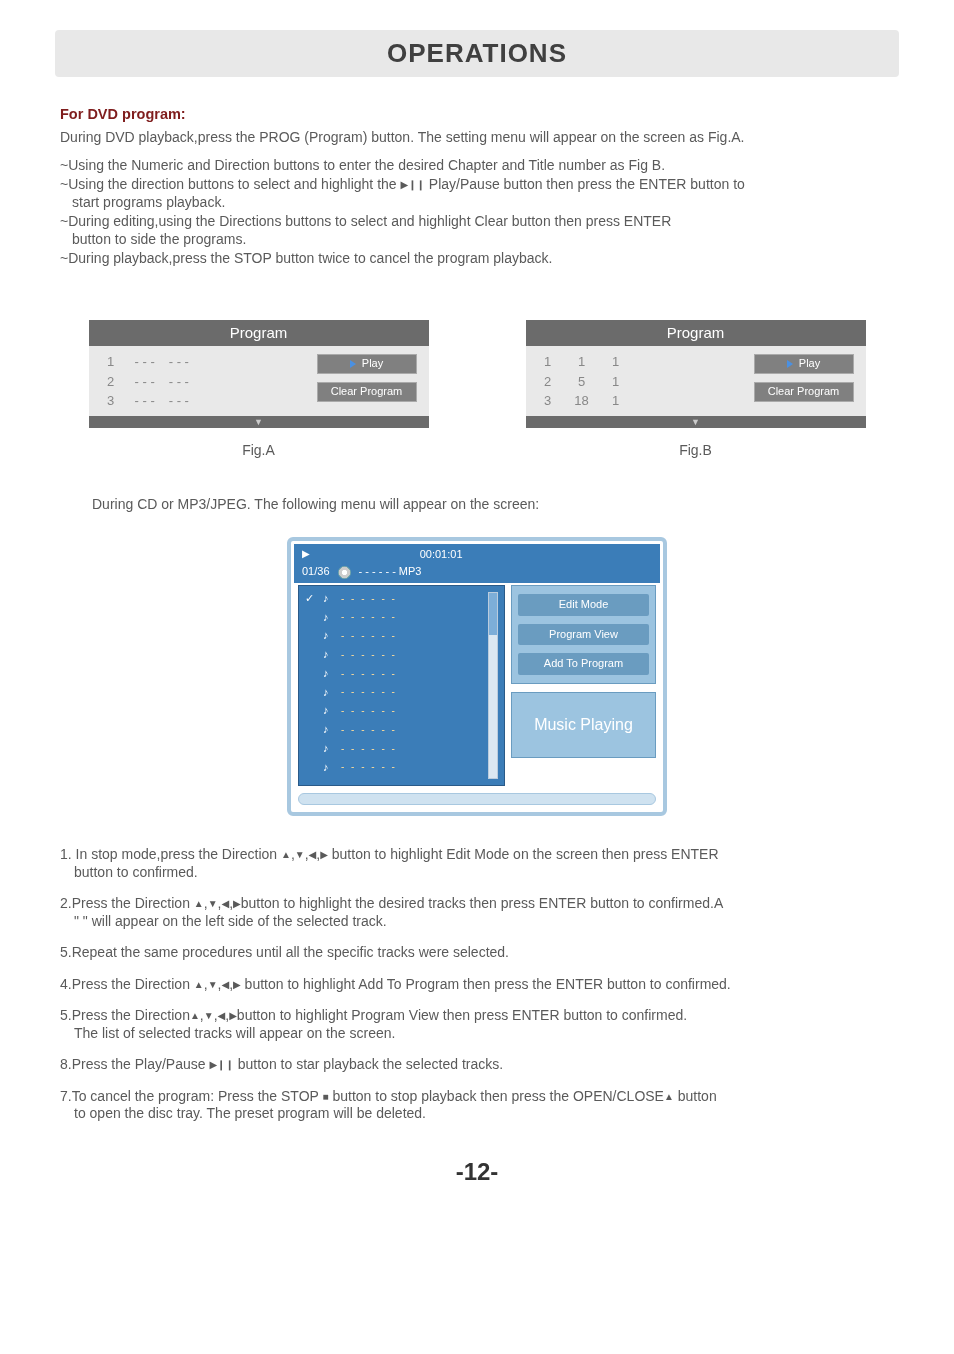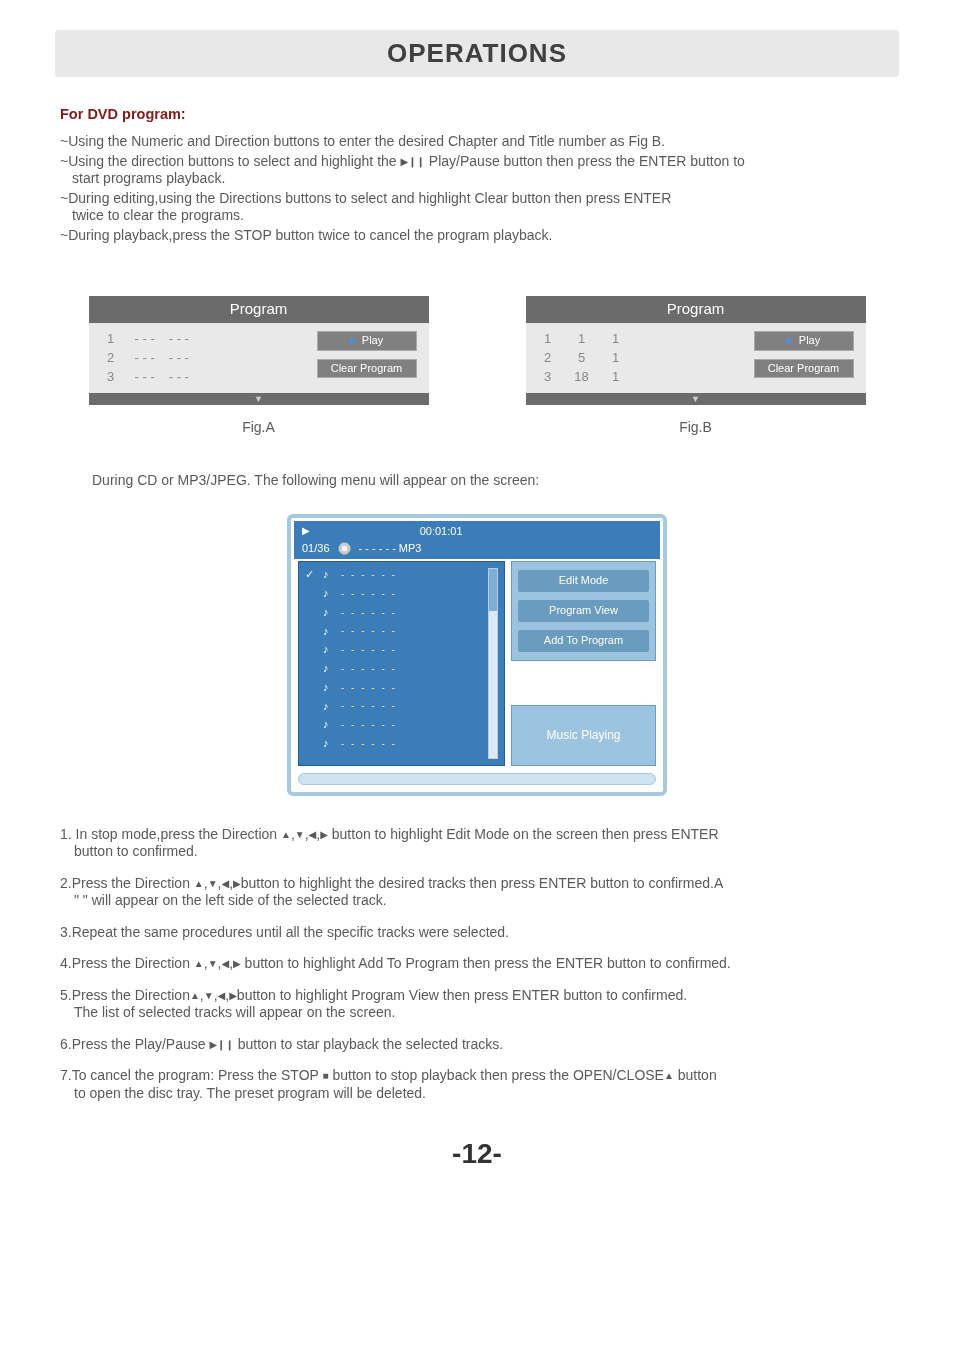--- a/index.html
+++ b/index.html
@@ -149,63 +149,63 @@
     color: #fff;
     font-size: 11px;
     text-align: center;
     padding: 4px 0;
     border-radius: 2px;
   }
   .mp3-right-box.playbox {
     padding: 22px 6px;
     text-align: center;
     color: #fff;
-    font-size: 12px;
-    margin-top: 36px;
+    font-size: 16px;
   }
   .mp3-bottom-bar {
     background: #cfe2f0;
     height: 12px;
     border-radius: 6px;
     margin: 3px 4px 4px 4px;
     border: 1px solid #a8c8e0;
   }
   .steps { margin-top: 30px; }
   .steps p { margin-top: 14px; }
   .steps p .sub { display: block; padding-left: 14px; }
   .arrow { font-size: 10px; vertical-align: middle; }
   .pagenum {
     text-align: center;
-    font-size: 28px;
+    font-size: 24px;
     font-weight: bold;
     color: #333;
     margin-top: 34px;
     font-family: "Arial Black", Arial, sans-serif;
   }
 </style>
 </head>
 <body>
 
 <div class="header-bar">
   <div class="header-title">OPERATIONS</div>
 </div>
 
 <div class="content">
 
   <div class="section-title">For DVD program:</div>
+  <p class="para">During DVD playback,press the PROG (Program) button. The setting menu will appear on the screen as Fig.A.</p>
 
   <div class="bullets">
     <p>~Using  the  Numeric and Direction buttons  to  enter  the  desired  Chapter  and  Title  number  as  Fig B.</p>
     <p>
       <span>~Using the direction buttons to select and highlight the </span><span class="arrow">▶❙❙</span><span> Play/Pause button then press the ENTER button to</span>
       <span class="sub indent" style="display:block">start programs playback.</span>
     </p>
     <p>
       <span>~During editing,using the Directions buttons  to select and highlight Clear button then press ENTER</span>
-      <span class="sub indent" style="display:block">twice to clear the programs.</span>
+      <span class="sub indent" style="display:block">button to side the programs.</span>
     </p>
     <p>~During playback,press the STOP button twice to cancel the program playback.</p>
   </div>
 
   <div class="figures-row">
 
     <div class="fig-wrap">
       <div class="program-box">
         <div class="program-header">Program</div>
         <div class="program-body">
@@ -366,30 +366,30 @@
 
   <div class="steps">
     <p>
       <span>1.  In stop mode,press the Direction </span><span class="arrow">▲</span>,<span class="arrow">▼</span>,<span class="arrow">◀</span>,<span class="arrow">▶</span><span> button to highlight   Edit Mode   on the screen then press ENTER</span>
       <span class="sub">button to confirmed.</span>
     </p>
     <p>
       <span>2.Press the Direction </span><span class="arrow">▲</span>,<span class="arrow">▼</span>,<span class="arrow">◀</span>,<span class="arrow">▶</span><span>button to highlight the desired tracks then press ENTER button to confirmed.A</span>
       <span class="sub">"     " will appear on the left side of the selected track.</span>
     </p>
-    <p>3.Repeat the same  procedures until all the specific tracks were selected.</p>
+    <p>5.Repeat the same  procedures until all the specific tracks were selected.</p>
     <p>
       <span>4.Press the Direction </span><span class="arrow">▲</span>,<span class="arrow">▼</span>,<span class="arrow">◀</span>,<span class="arrow">▶</span><span> button to highlight  Add To Program  then press the ENTER button to confirmed.</span>
     </p>
     <p>
       <span>5.Press the Direction</span><span class="arrow">▲</span>,<span class="arrow">▼</span>,<span class="arrow">◀</span>,<span class="arrow">▶</span><span>button to highlight  Program View  then press ENTER button to confirmed.</span>
       <span class="sub">The list of selected tracks will appear on the screen.</span>
     </p>
     <p>
-      <span>6.Press the Play/Pause </span><span class="arrow">▶❙❙</span><span> button to star playback the selected tracks.</span>
+      <span>8.Press the Play/Pause </span><span class="arrow">▶❙❙</span><span> button to star playback the selected tracks.</span>
     </p>
     <p>
       <span>7.To cancel the program: Press the STOP </span><span class="arrow">■</span><span> button to stop playback then press the OPEN/CLOSE</span><span class="arrow">▲</span><span>  button</span>
       <span class="sub">to open the disc tray. The preset program will be deleted.</span>
     </p>
   </div>
 
   <div class="pagenum">-12-</div>
 </div>
 

